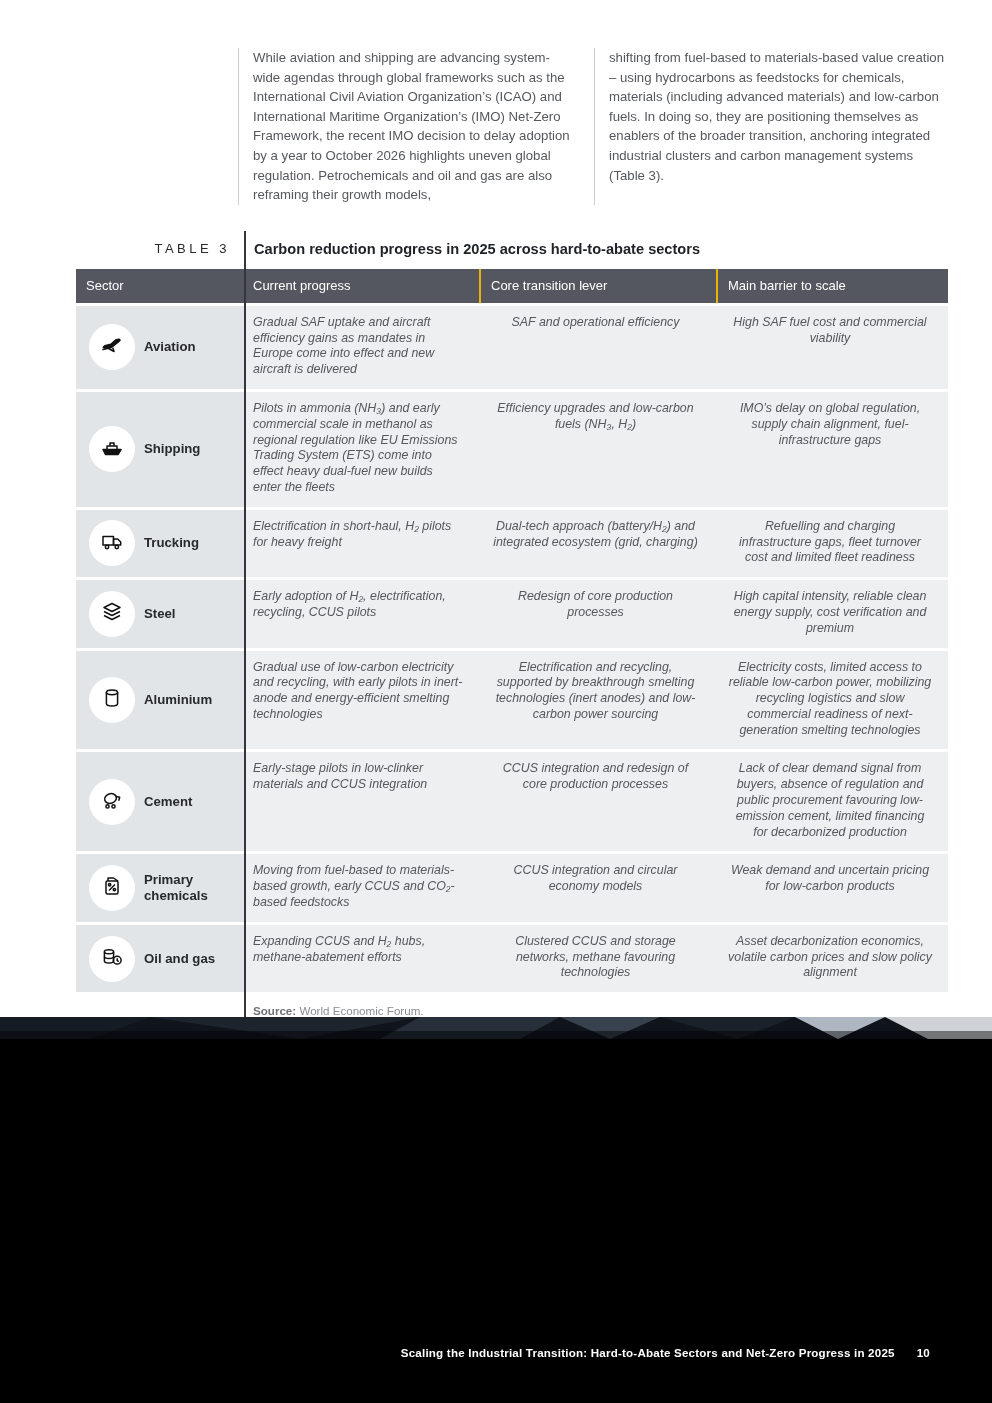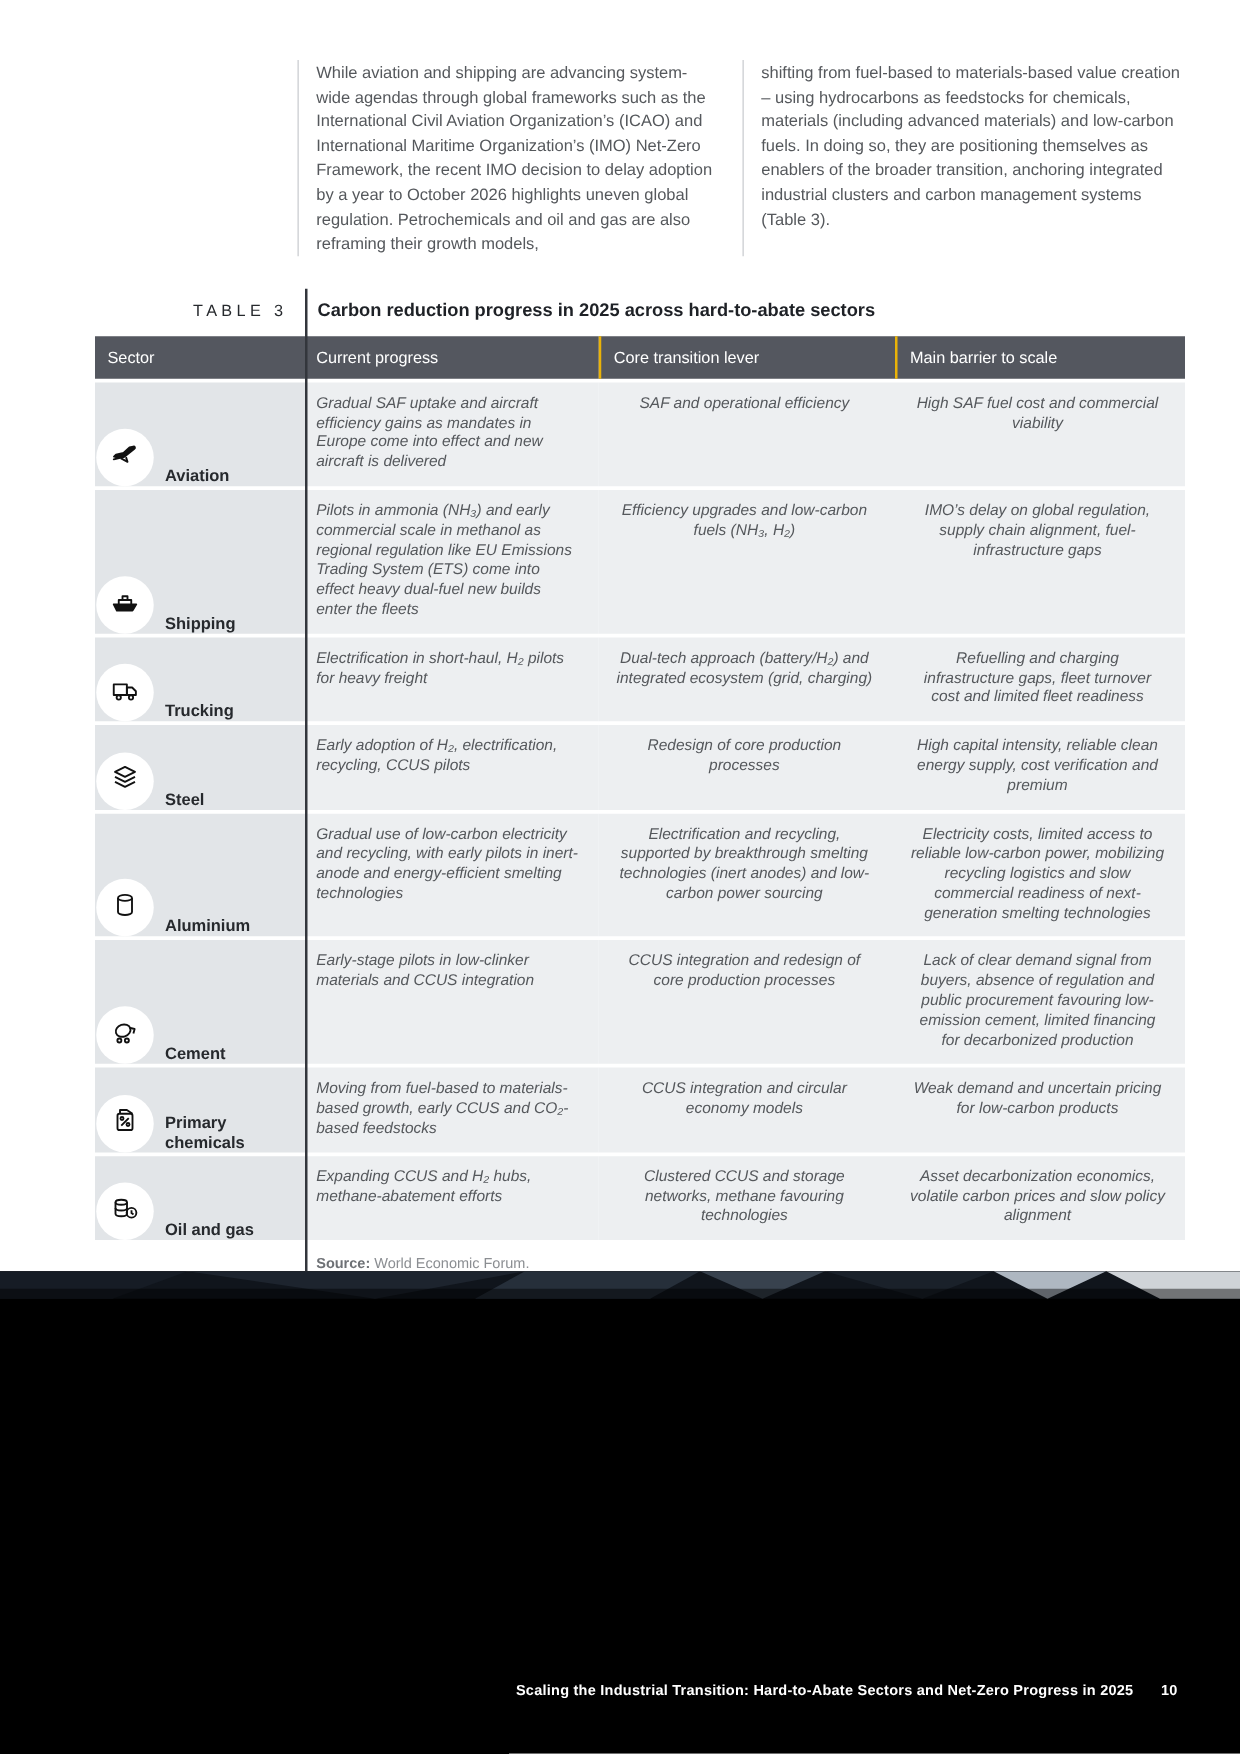--- a/index.html
+++ b/index.html
@@ -39,21 +39,21 @@
     height:34px; display:flex; align-items:center;
   }
   .thead .h-sector { padding-left:10px; }
   .thead .h-cell { padding-left:10px; border-left:2px solid #eab308; }
   .thead .h-cell.first { border-left:none; padding-left:9px; }
 
   .tbody { display:flex; flex-direction:column; row-gap:3px; margin-top:3px; }
   .trow { }
   .sector-cell {
     background:var(--sector-bg,#e2e5e8);
-    display:flex; align-items:flex-end; gap:9px; padding-left:1px; padding-right:6px;
+    display:flex; align-items:center; gap:9px; padding-left:13px; padding-right:6px;
   }
   .icon-circle {
     width:46px; height:46px; min-width:46px; border-radius:50%;
     background:#fff; display:flex; align-items:center; justify-content:center;
   }
   .icon-circle svg { width:24px; height:24px; }
   .sector-name { font-weight:bold; font-size:13.2px; color:#26292d; line-height:16px; }
   .cell {
     background:var(--cell-bg,#edeff1);
     font-size:12.4px; line-height:15.8px; color:#55585c;
@@ -68,21 +68,21 @@
   }
 
   .source-row { margin-top:12px; padding-left:177px; padding-bottom:10px;
     font-size:11.6px; color:#8b8e92; }
   .source-row b { color:#6e7175; }
 
   
   .bottom-band { position:relative; width:992px; height:386px; background:#000; }
   .bottom-band svg.facets { display:block; width:992px; height:22px; }
   .footer-line {
-    position:absolute; top:329px; right:50px;
+    position:absolute; top:329px; right:62px;
     display:flex; align-items:baseline; gap:22px;
     color:#ffffff; font-size:11.6px; font-weight:bold; letter-spacing:0.2px;
   }
 </style>
 </head>
 <body>
 
 <div class="page">
 
   <div class="intro">

